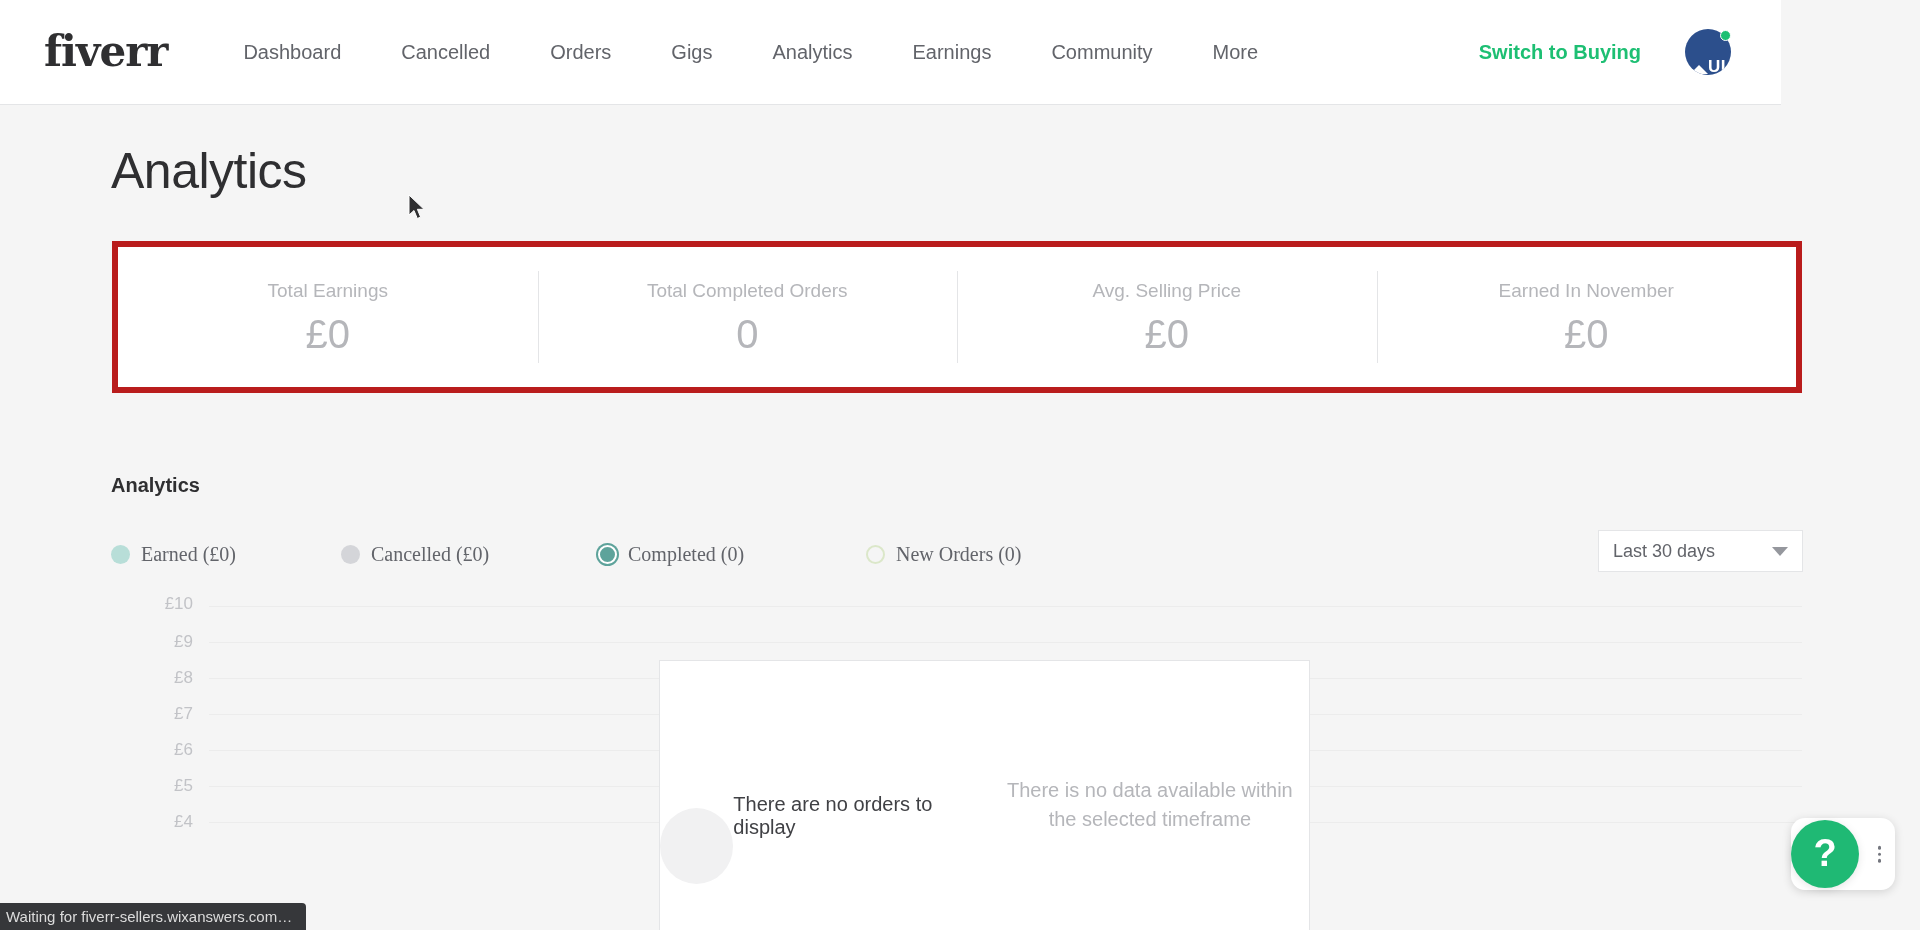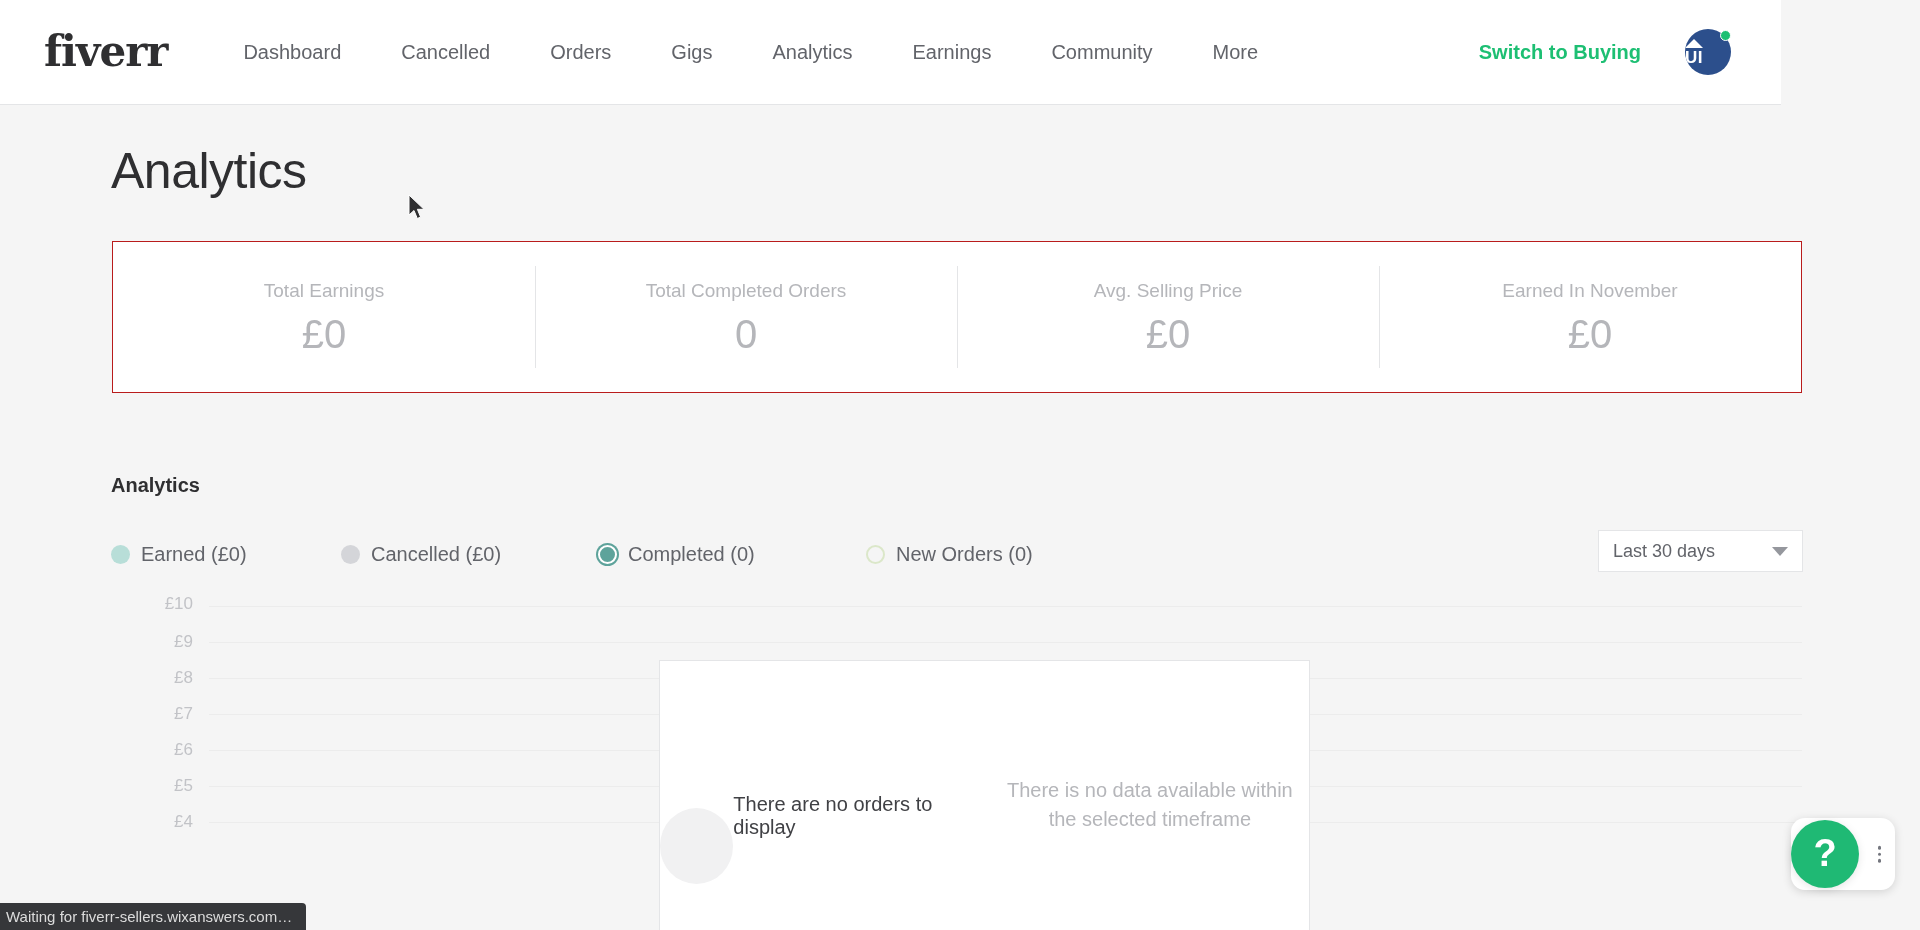--- a/index.html
+++ b/index.html
@@ -42,22 +42,21 @@
     display: flex; align-items: center; gap: 44px;
   }
   .switch-buying {
     font-size: 20px; font-weight: 700; color: #1dbf73;
     white-space: nowrap; cursor: pointer;
   }
   .avatar-wrap { position: relative; width: 46px; height: 46px; cursor: pointer; }
   .avatar {
     width: 46px; height: 46px; border-radius: 50%;
     background: #2c4f8c;
-    display: flex; align-items: flex-start; justify-content: center;
-    flex-direction: column;
+    display: flex; align-items: flex-end; justify-content: center;
     overflow: hidden;
   }
   .avatar-arrow {
     width: 0; height: 0;
     border-left: 9px solid transparent;
     border-right: 9px solid transparent;
     border-bottom: 9px solid #ffffff;
     margin-bottom: 1px;
   }
   .avatar-initials {
@@ -79,21 +78,21 @@
   }
 
   
   .cursor { position: absolute; left: 408px; top: 194px; width: 20px; height: 28px; }
 
   
   .stats-card {
     position: absolute; left: 112px; top: 241px;
     width: 1690px; height: 152px;
     background: #ffffff;
-    border: 1px solid #b91c1c;
+    border: 6px solid #b91c1c;
     display: flex; align-items: stretch;
   }
   .stat {
     flex: 1 1 0;
     display: flex; flex-direction: column;
     align-items: center; justify-content: center;
     position: relative;
   }
   .stat + .stat::before {
     content: ""; position: absolute; left: 0; top: 24px; bottom: 24px;
@@ -107,21 +106,21 @@
     position: absolute; left: 111px; top: 474px;
     font-size: 20px; font-weight: 700; color: #2f2f31;
   }
 
   .legend {
     position: absolute; left: 111px; top: 542px;
     display: flex; align-items: center;
   }
   .legend-item {
     display: flex; align-items: center; gap: 11px;
-    cursor: pointer; white-space: nowrap;
+    cursor: pointer; white-space: nowrap; font-family: Liberation Serif, serif;
   }
   .legend-dot { width: 19px; height: 19px; border-radius: 50%; flex: none; }
   .legend-label { font-size: 20px; color: #62646a; }
 
   
   .date-select {
     position: absolute; left: 1598px; top: 530px;
     width: 205px; height: 42px;
     background: #ffffff; border: 1px solid #e4e5e7;
     display: flex; align-items: center;

